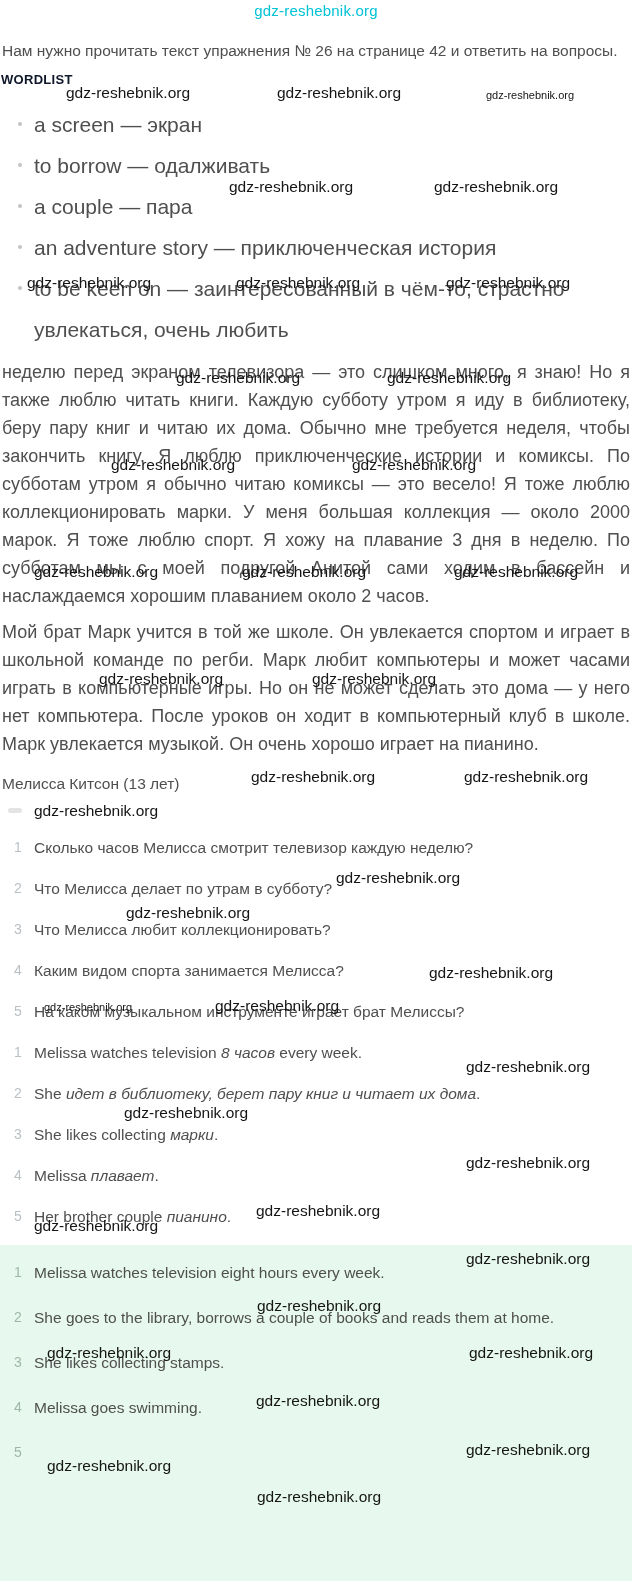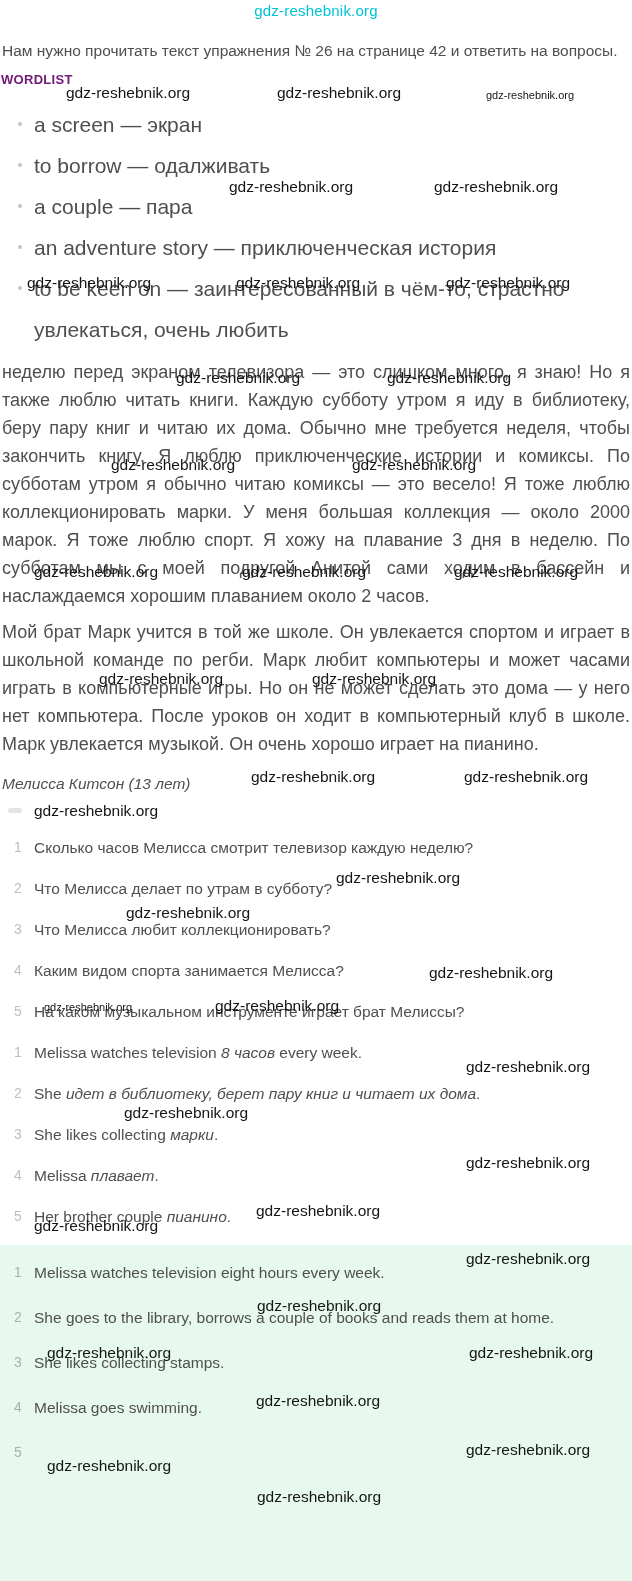--- a/index.html
+++ b/index.html
@@ -33,21 +33,21 @@
   }
   .intro{
     margin:16px 2px 0;
     font-size:15.5px;
     line-height:31px;
   }
   .wordlist-title{
     margin:6px 0 0 1px;
     font-size:13px;
     font-weight:700;
-    color:#701a75;
+    color:#0f172a;
     letter-spacing:.3px;
     line-height:16px;
   }
   ul.wordlist{
     list-style:none;
     margin:16px 0 0;
     padding:0 0 0 34px;
     font-size:21px;
   }
   ul.wordlist li{
@@ -68,21 +68,20 @@
   .para{
     margin:8px 2px 0;
     font-size:18px;
     line-height:28px;
     text-align:justify;
   }
   .author{
     margin:12px 2px 0;
     font-size:15.5px;
     line-height:28px;
-    font-style:italic;
   }
   .dash{
     margin:10px 0 0 8px;
     width:14px;
     height:5px;
     border-radius:3px;
     background:#e4e4e4;
   }
   ol.numlist{
     list-style:none;

